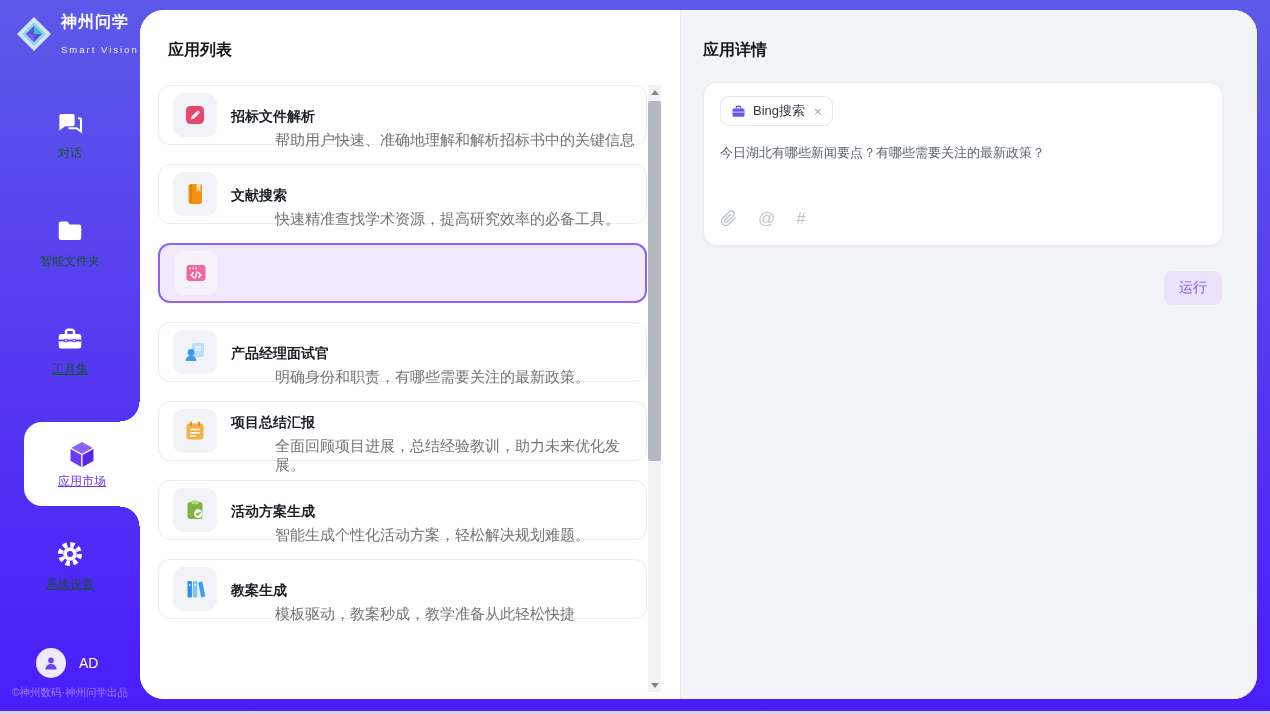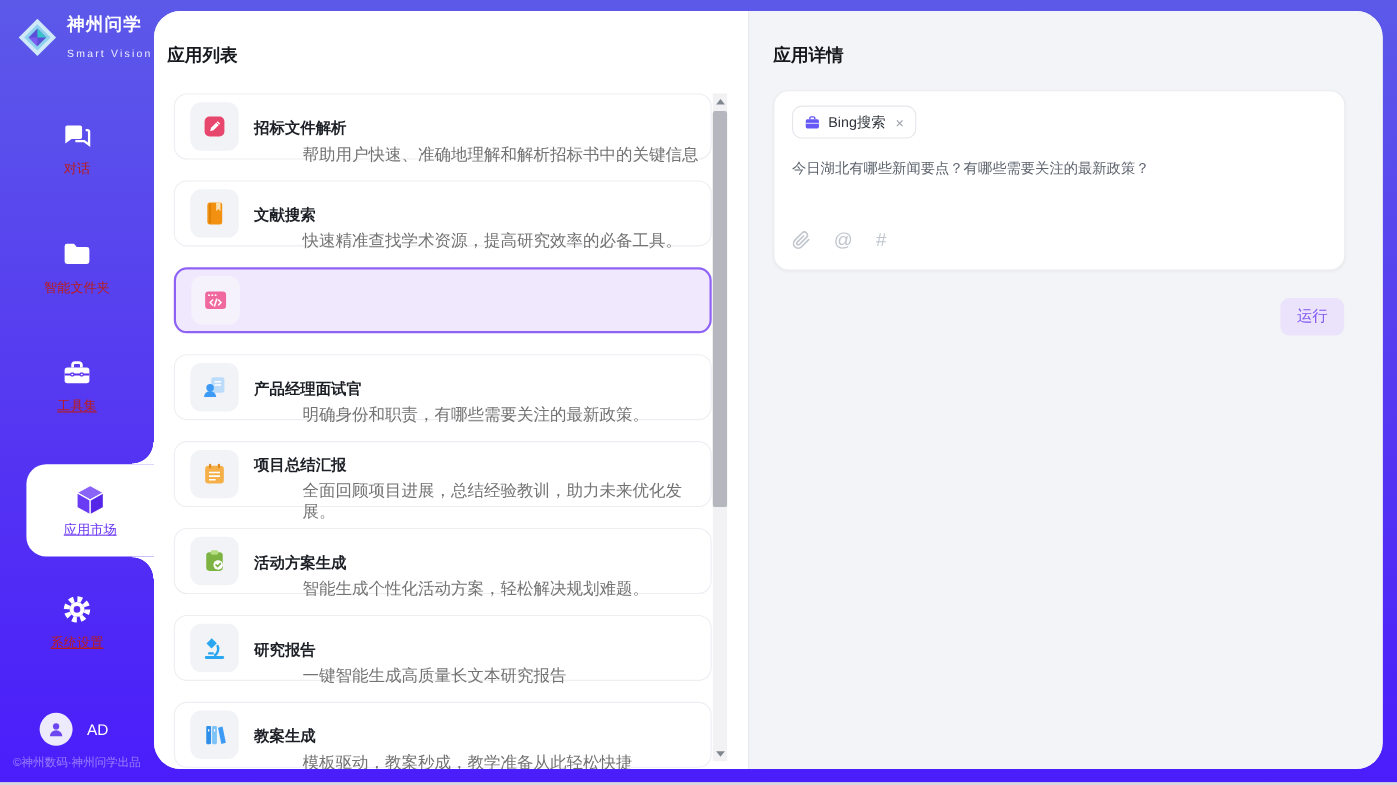--- a/index.html
+++ b/index.html
@@ -8,38 +8,38 @@
     font-family:"Liberation Sans","DejaVu Sans",sans-serif;
     background:linear-gradient(180deg,#5c59e9 0%,#5536f2 55%,#4a1dfb 100%);
     position:relative;
   }
   
   .sidebar { position:absolute; left:0; top:0; width:140px; height:714px; }
   .logo { position:absolute; left:14px; top:12px; display:flex; align-items:center; gap:7px; }
   .logo-text .cn { color:#fff; font-weight:bold; font-size:16px; letter-spacing:1px; }
   .logo-text .en { color:#eef; font-size:9.5px; letter-spacing:2px; margin-top:11px; }
   .nav-item { position:absolute; left:0; width:140px; display:flex; flex-direction:column; align-items:center; gap:7px; cursor:pointer; }
-  .nav-label { color:#b91c1c; font-size:12px; }
+  .nav-label { color:#14532d; font-size:12px; }
   .nav-label.u { text-decoration:underline; }
   .nav-chat { top:108px; } .nav-folder { top:216px; } .nav-tools { top:324px; } .nav-settings { top:539px; }
   
   .bubble { position:absolute; left:24px; top:422px; width:116px; height:84px; background:#fff;
     border-radius:18px 0 0 18px; display:flex; flex-direction:column; align-items:center; justify-content:center; gap:3px; cursor:pointer; }
   .bubble .nav-label { color:#6a36f2; text-decoration:underline; }
   .notch { position:absolute; left:120px; width:20px; height:20px; }
   .notch-top { top:402px; background:radial-gradient(circle 20px at 0 0, rgba(0,0,0,0) 19px, #fff 19.6px); }
   .notch-bottom { top:506px; background:radial-gradient(circle 20px at 0 100%, rgba(0,0,0,0) 19px, #fff 19.6px); }
   .user-row { position:absolute; left:36px; top:648px; display:flex; align-items:center; gap:13px; }
   .avatar { width:30px; height:30px; border-radius:50%; background:#eceafc; display:flex; align-items:center; justify-content:center; }
   .user-name { color:#fff; font-size:14px; }
   .side-footer { position:absolute; left:0; bottom:14px; width:140px; text-align:center; color:rgba(255,255,255,.42); font-size:10.5px; }
   
   .main-card { position:absolute; left:140px; top:10px; width:1117px; height:689px; background:#fff; border-radius:24px; overflow:hidden; }
   .list-panel { position:absolute; left:0; top:0; width:540px; height:689px; background:#fff; }
-  .panel-title { position:absolute; left:12px; top:30px; font-size:16px; font-weight:bold; color:#15181d; }
+  .panel-title { position:absolute; left:28px; top:30px; font-size:16px; font-weight:bold; color:#15181d; }
   .cards { position:absolute; left:18px; top:75px; width:489px; }
   .app-card { height:60px; margin-bottom:19px; border:1px solid #eceef2; border-radius:12px; background:#fff;
     display:flex; align-items:center; padding-left:14px; gap:14px; cursor:pointer; }
   .app-card.selected { border:2px solid #8f62f6; background:#f0e9fd; }
   .icon-box { width:44px; height:44px; border-radius:10px; background:#f2f3f7; display:flex; align-items:center; justify-content:center; flex:0 0 44px; }
   .app-card.selected .icon-box { background:#f5f2fc; }
   .app-name { font-size:14px; font-weight:bold; color:#1c2026; margin-bottom:5px;margin-top:27px; }
   .app-desc { font-size:15px; color:#737373;margin-left:44px; }
   
   .sb { position:absolute; left:508px; top:75px; width:13px; height:607px; background:#f2f2f4; }
@@ -228,34 +228,20 @@
             <circle cx="15.3" cy="15.6" r="4.3" fill="#fff"></circle>
             <path d="M13.4 15.6l1.4 1.4 2.5-2.7" fill="none" stroke="#7cb342" stroke-width="1.6" stroke-linecap="round"></path>
           </svg>
         </div>
         <div>
           <div class="app-name">活动方案生成</div>
           <div class="app-desc">智能生成个性化活动方案，轻松解决规划难题。</div>
         </div>
       </div>
 
-      <div class="app-card">
-        <div class="icon-box">
-          <svg width="24" height="24" viewBox="0 0 24 24">
-            <path d="M9.5 3.2l4.6 4.6-4.8 4.8-4.6-4.6z" fill="#2aa7f0"></path>
-            <path d="M14.5 9.5a7 7 0 0 1-2.8 9.6" fill="none" stroke="#2aa7f0" stroke-width="2.2"></path>
-            <line x1="4.5" y1="20.7" x2="19.5" y2="20.7" stroke="#2aa7f0" stroke-width="2.6" stroke-linecap="round"></line>
-            <line x1="7" y1="17" x2="10.5" y2="17" stroke="#2aa7f0" stroke-width="2" stroke-linecap="round"></line>
-          </svg>
-        </div>
-        <div>
-          <div class="app-name">研究报告</div>
-          <div class="app-desc">一键智能生成高质量长文本研究报告</div>
-        </div>
-      </div>
 
       <div class="app-card">
         <div class="icon-box">
           <svg width="24" height="24" viewBox="0 0 24 24">
             <rect x="4.5" y="4" width="4.4" height="16.5" rx="1" fill="#2f8fe8"></rect>
             <rect x="9.8" y="4" width="4.4" height="16.5" rx="1" fill="#7ec3f8"></rect>
             <path d="M15.2 5.6l4.1-1.1 3 14.8-4.1 1.1z" fill="#3d9bf5"></path>
             <line x1="6.7" y1="7" x2="6.7" y2="9" stroke="#fff" stroke-width="1.2"></line>
             <line x1="12" y1="7" x2="12" y2="9" stroke="#fff" stroke-width="1.2"></line>
           </svg>

